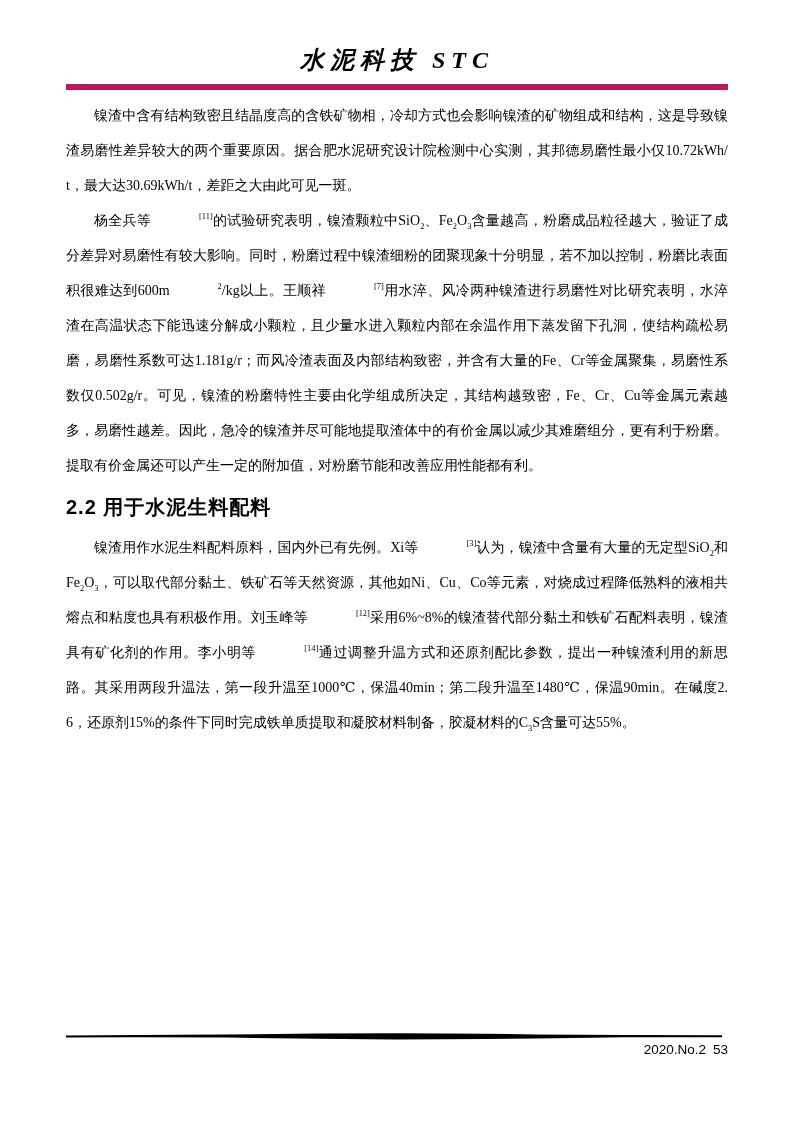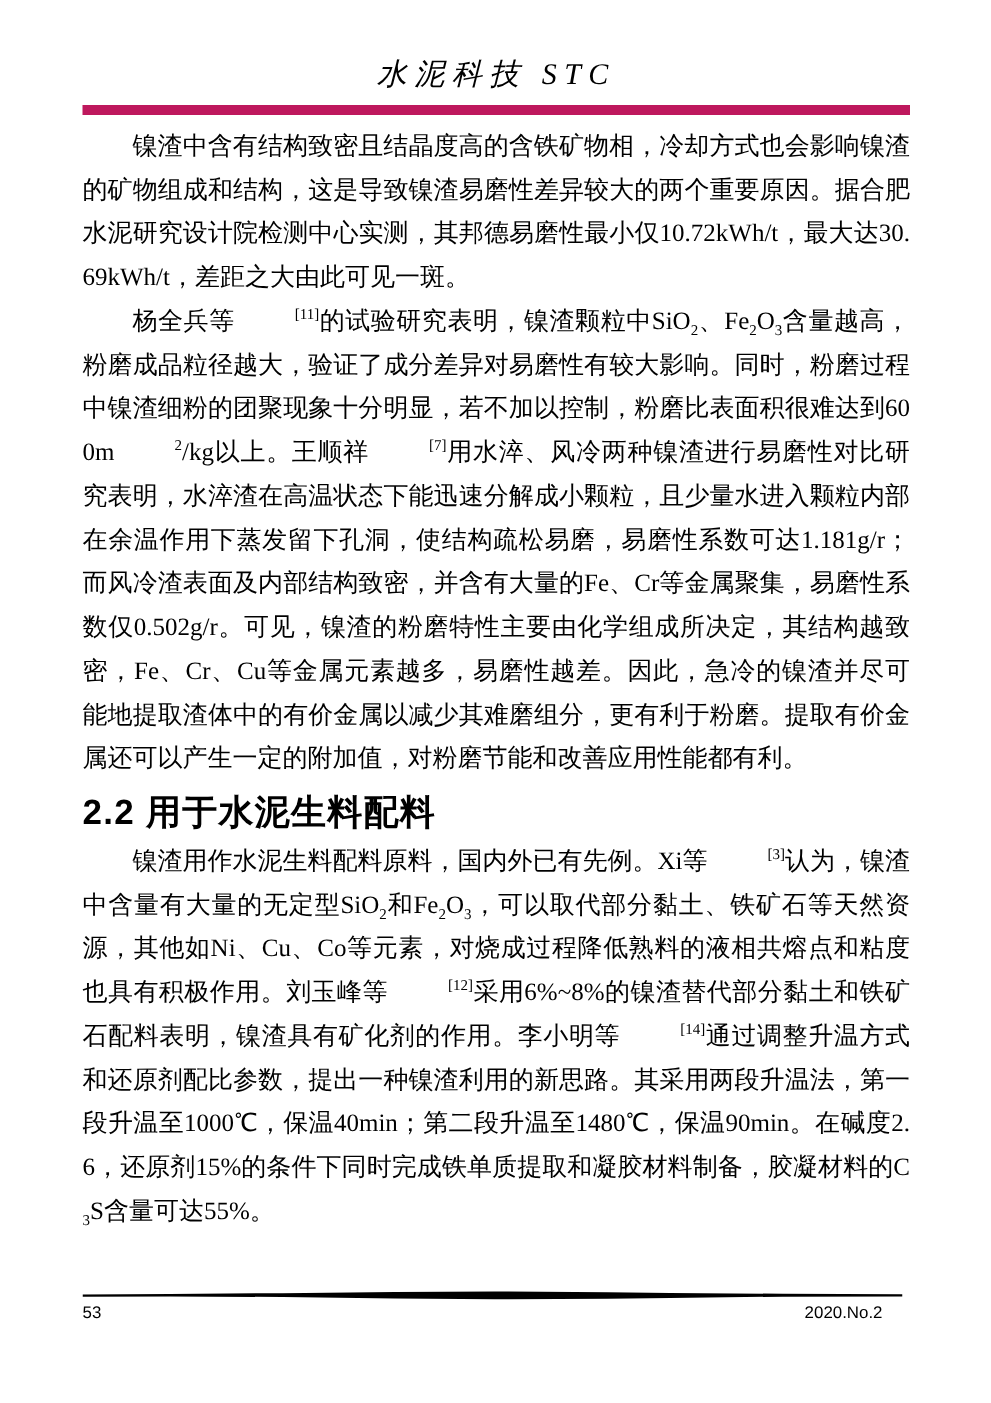--- a/index.html
+++ b/index.html
@@ -18,56 +18,55 @@
     top: 42px;
     width: 662px;
   }
   .journal-title {
     text-align: center;
     font-size: 24px;
     line-height: 36px;
     letter-spacing: 6px;
     font-style: italic;
     padding-bottom: 6px;
-    border-bottom: 8px solid #be185d;
+    border-bottom: 6px solid #be185d;
     margin-bottom: 8px;
-    font-weight: 400;
+    font-weight: 700;
   }
   .para {
     margin: 0;
-    font-size: 20px;
+    font-size: 14px;
     line-height: 35px;
     text-align: justify;
     text-indent: 2em;
     word-break: break-all;
-    font-family: Liberation Serif, serif;
   }
   sup, sub { font-size: 60%; line-height: 0; }
   sup { vertical-align: super; margin-left: 48px; }
   sub { vertical-align: sub; }
   .section-heading {
     font-family: "Liberation Sans", "DejaVu Sans", sans-serif;
     font-weight: bold;
-    font-size: 28px;
+    font-size: 20px;
     line-height: 37px;
     margin: 6px 0 4px 0;
     letter-spacing: 1px;
   }
   .footer {
     position: absolute;
     left: 66px;
     top: 1032px;
     width: 662px;
     font-family: "Liberation Sans", "DejaVu Sans", sans-serif;
     font-size: 13.5px;
     color: #000;
   }
   .footer-rule { display: block; width: 656px; height: 9px; }
   .footer-row { position: relative; height: 20px; margin-top: 1px; }
-  .page-num { position: absolute; left: 0; right: 0; text-align: left; }
+  .page-num { position: absolute; left: 0; right: 0; text-align: right; }
   .issue { position: absolute; right: 22px; top: 0; }
 </style>
 </head>
 <body>
 
 <div class="page">
   <div class="content">
 
     <div class="journal-title">水泥科技 STC</div>
 

